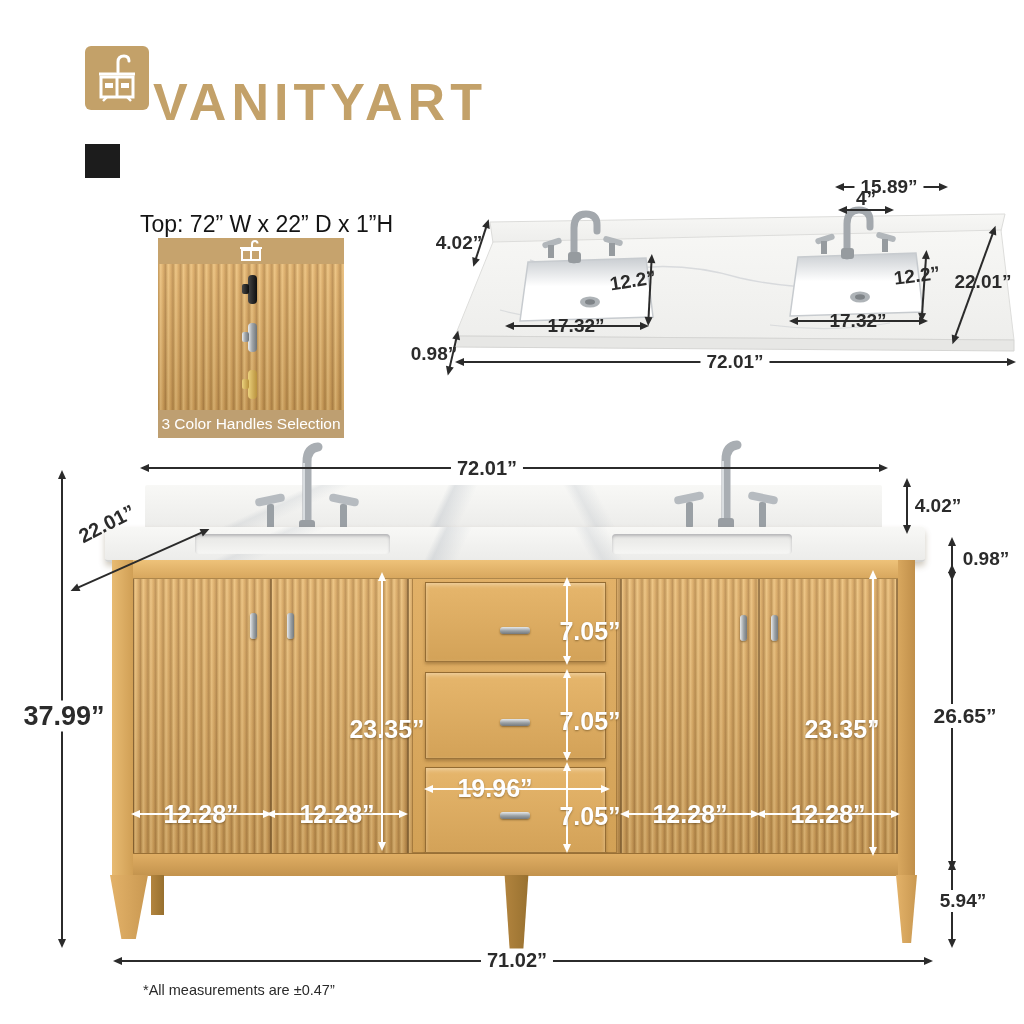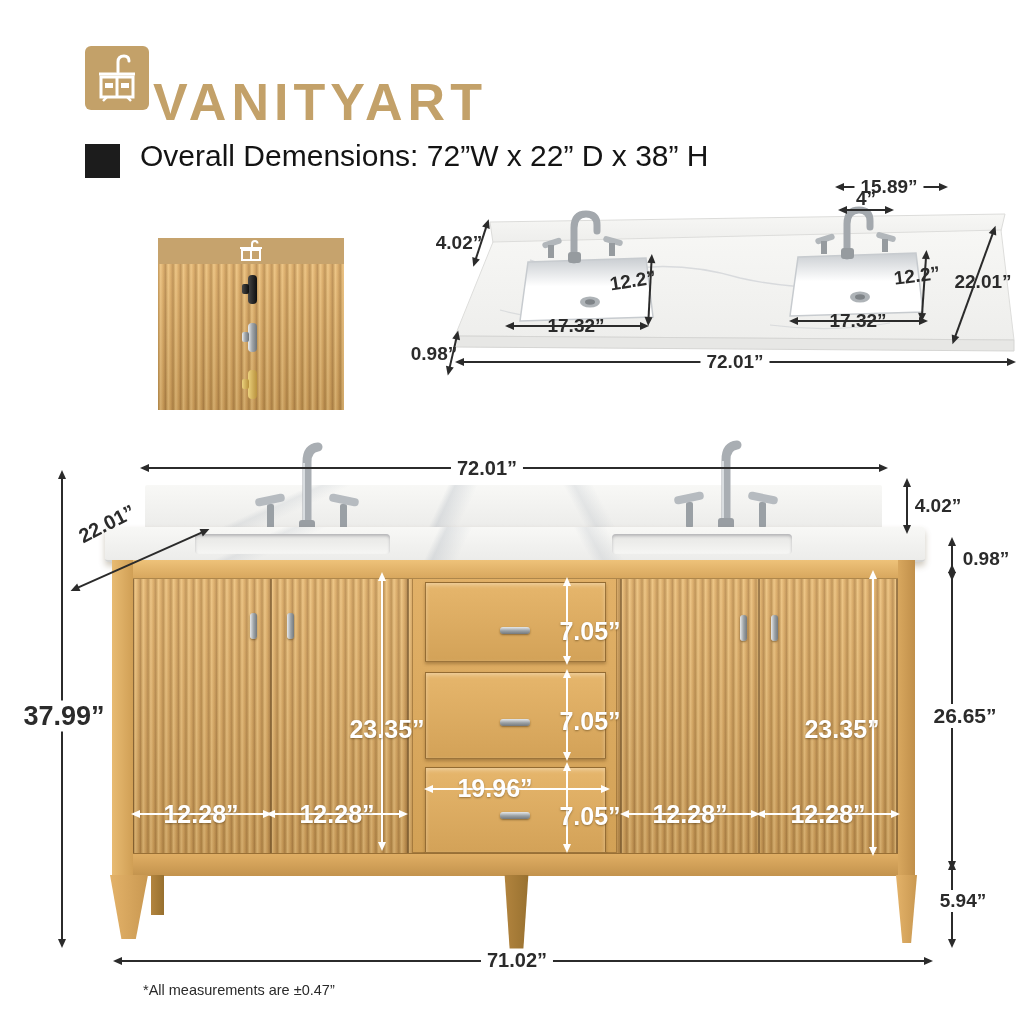--- a/index.html
+++ b/index.html
@@ -108,40 +108,41 @@
         <line x1="18" y1="55" x2="22" y2="51" stroke-width="2.4"></line>
         <line x1="46" y1="55" x2="42" y2="51" stroke-width="2.4"></line>
       </g>
       <rect x="20" y="37" width="8" height="5" fill="#fff"></rect>
       <rect x="36" y="37" width="8" height="5" fill="#fff"></rect>
     </svg>
   </div>
   <div class="abs wordmark">VANITYART</div>
 
   <div class="abs sq-bullet"></div>
-  <div class="abs spec-title">Overall Demensions: 72”W x 22” D x 38” H</div>
+  <div class="abs spec-sub2">Top: 72” W x 22” D x 1”H</div>
 
   <div class="abs handles-card">
     <div class="abs hc-wood fluted"></div>
     <div class="abs hc-top">
       <svg width="186" height="26" viewBox="0 0 186 26">
         <g fill="none" stroke="#ffffff" stroke-width="2">
           <path d="M94 9 V6 q0 -3 3 -3 q2.5 0 2.5 2.5"></path>
           <line x1="82" y1="10" x2="104" y2="10"></line>
           <rect x="84" y="12" width="18" height="10"></rect>
           <line x1="93" y1="12" x2="93" y2="22"></line>
         </g>
       </svg>
     </div>
     <span class="rod black-h" style="left:90px;top:37px;"></span>
     <span class="nub black-h" style="left:84px;top:46px;"></span>
     <span class="rod chrome-h" style="left:90px;top:85px;"></span>
     <span class="nub chrome-h" style="left:84px;top:94px;"></span>
     <span class="rod gold-h" style="left:90px;top:132px;"></span>
     <span class="nub gold-h" style="left:84px;top:141px;"></span>
+    <div class="abs hc-caption">3 Color Handles Selection</div>
   </div>
 
   <svg class="abs" style="left:440px;top:200px;" width="584" height="165" viewBox="0 0 584 165">
     <defs>
       <linearGradient id="sinkg" x1="0" y1="0" x2="0" y2="1">
         <stop offset="0" stop-color="#c9cdd1"></stop>
           <stop offset="0.45" stop-color="#ffffff"></stop>
       </linearGradient>
       <linearGradient id="marb" x1="0" y1="0" x2="0" y2="1">
         <stop offset="0" stop-color="#f7f7f5"></stop>

